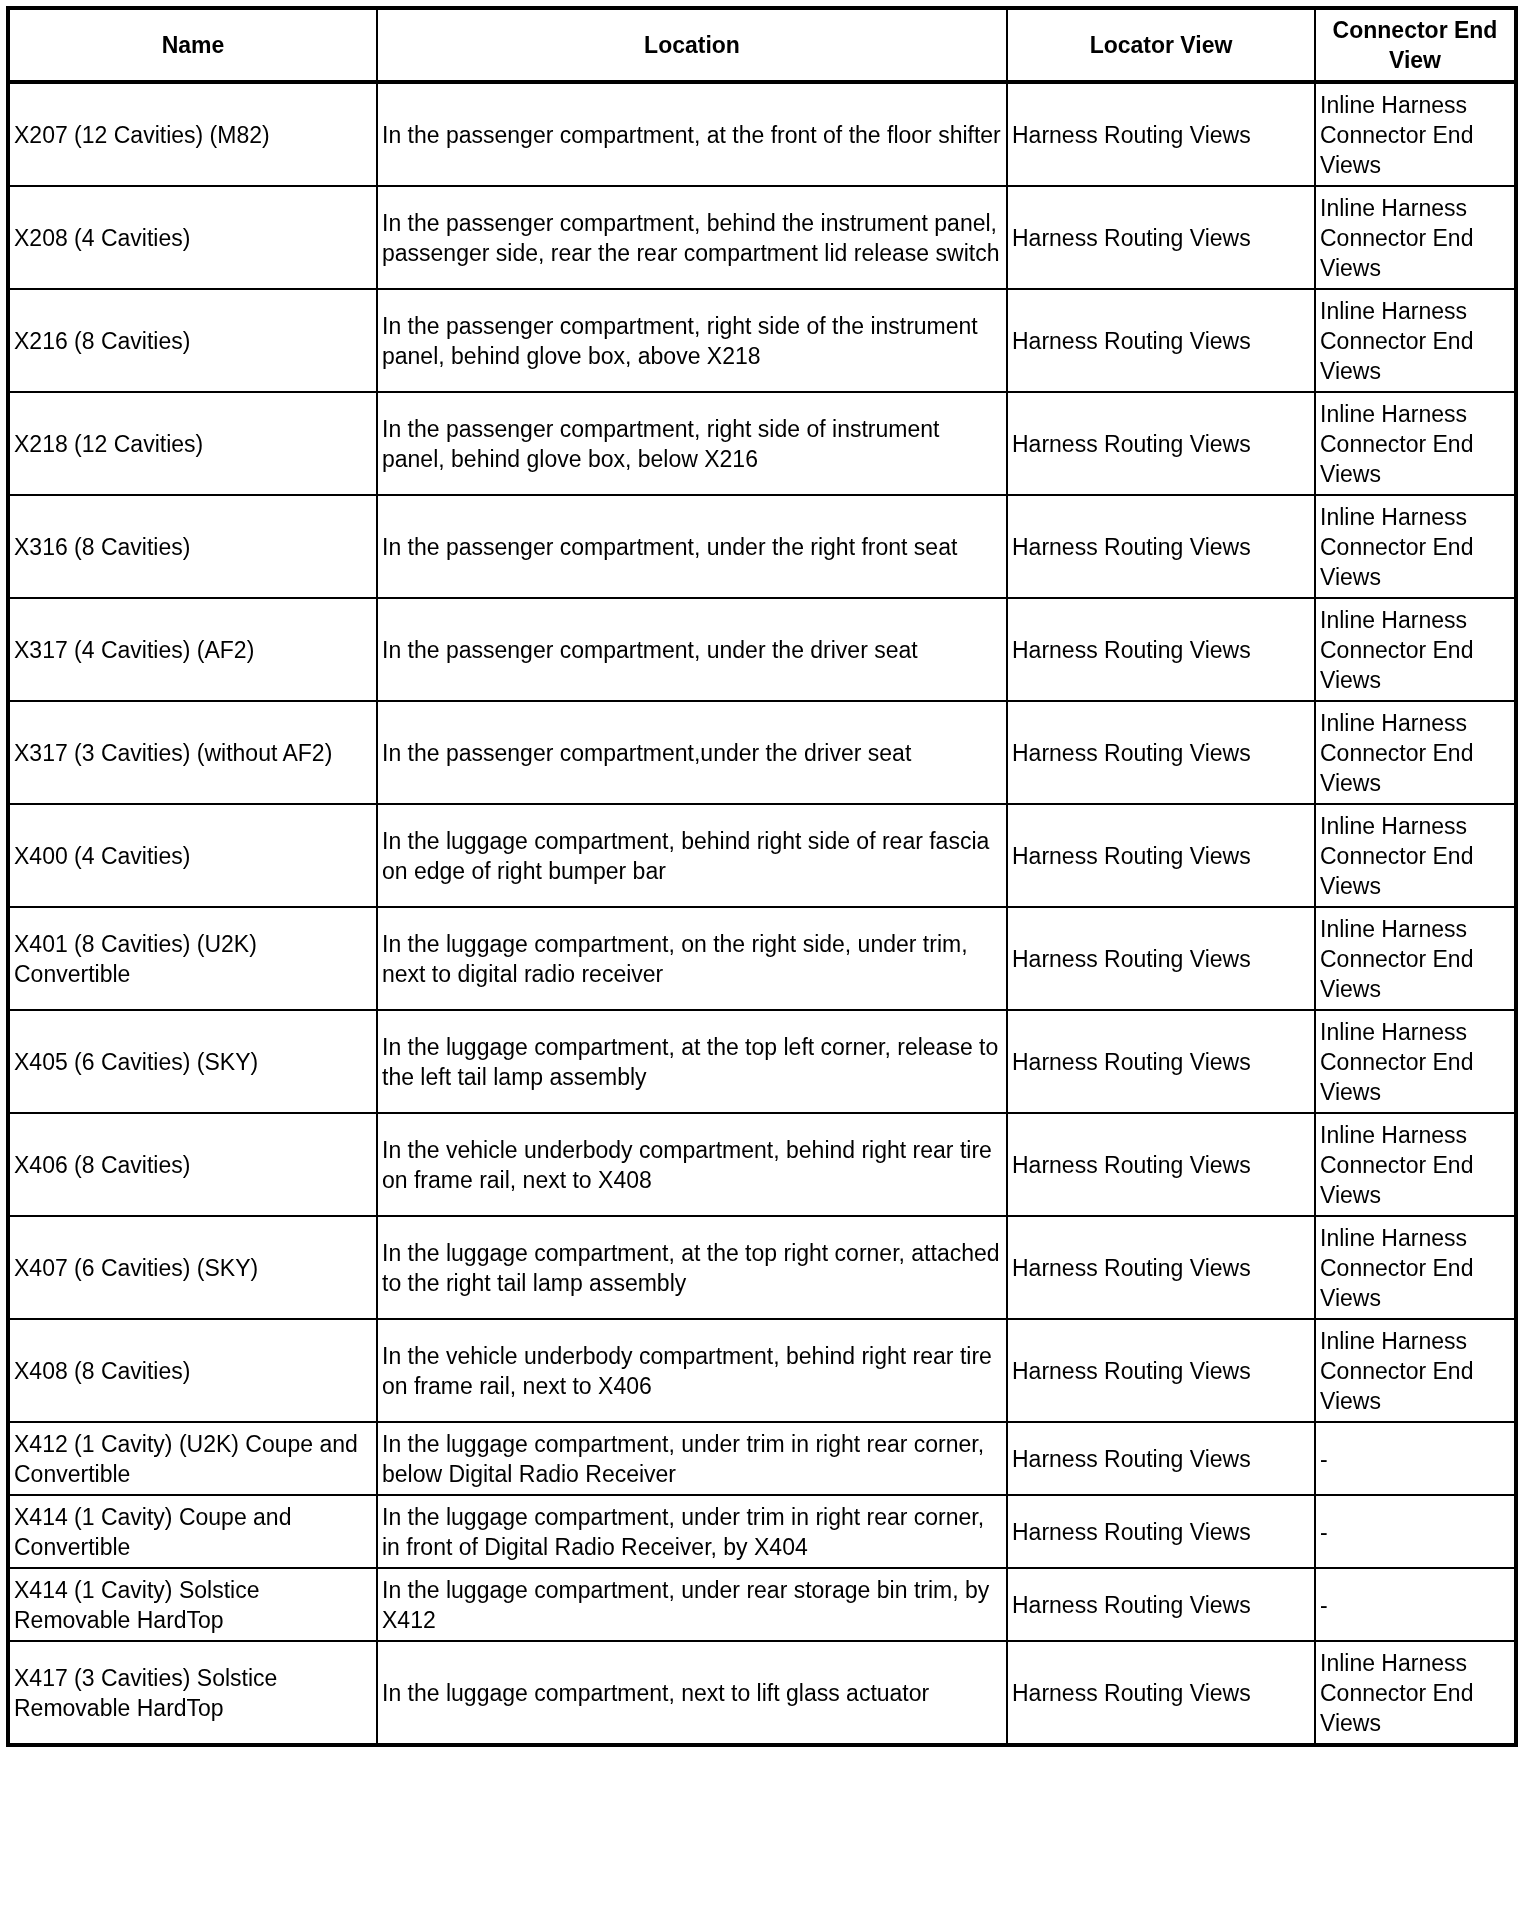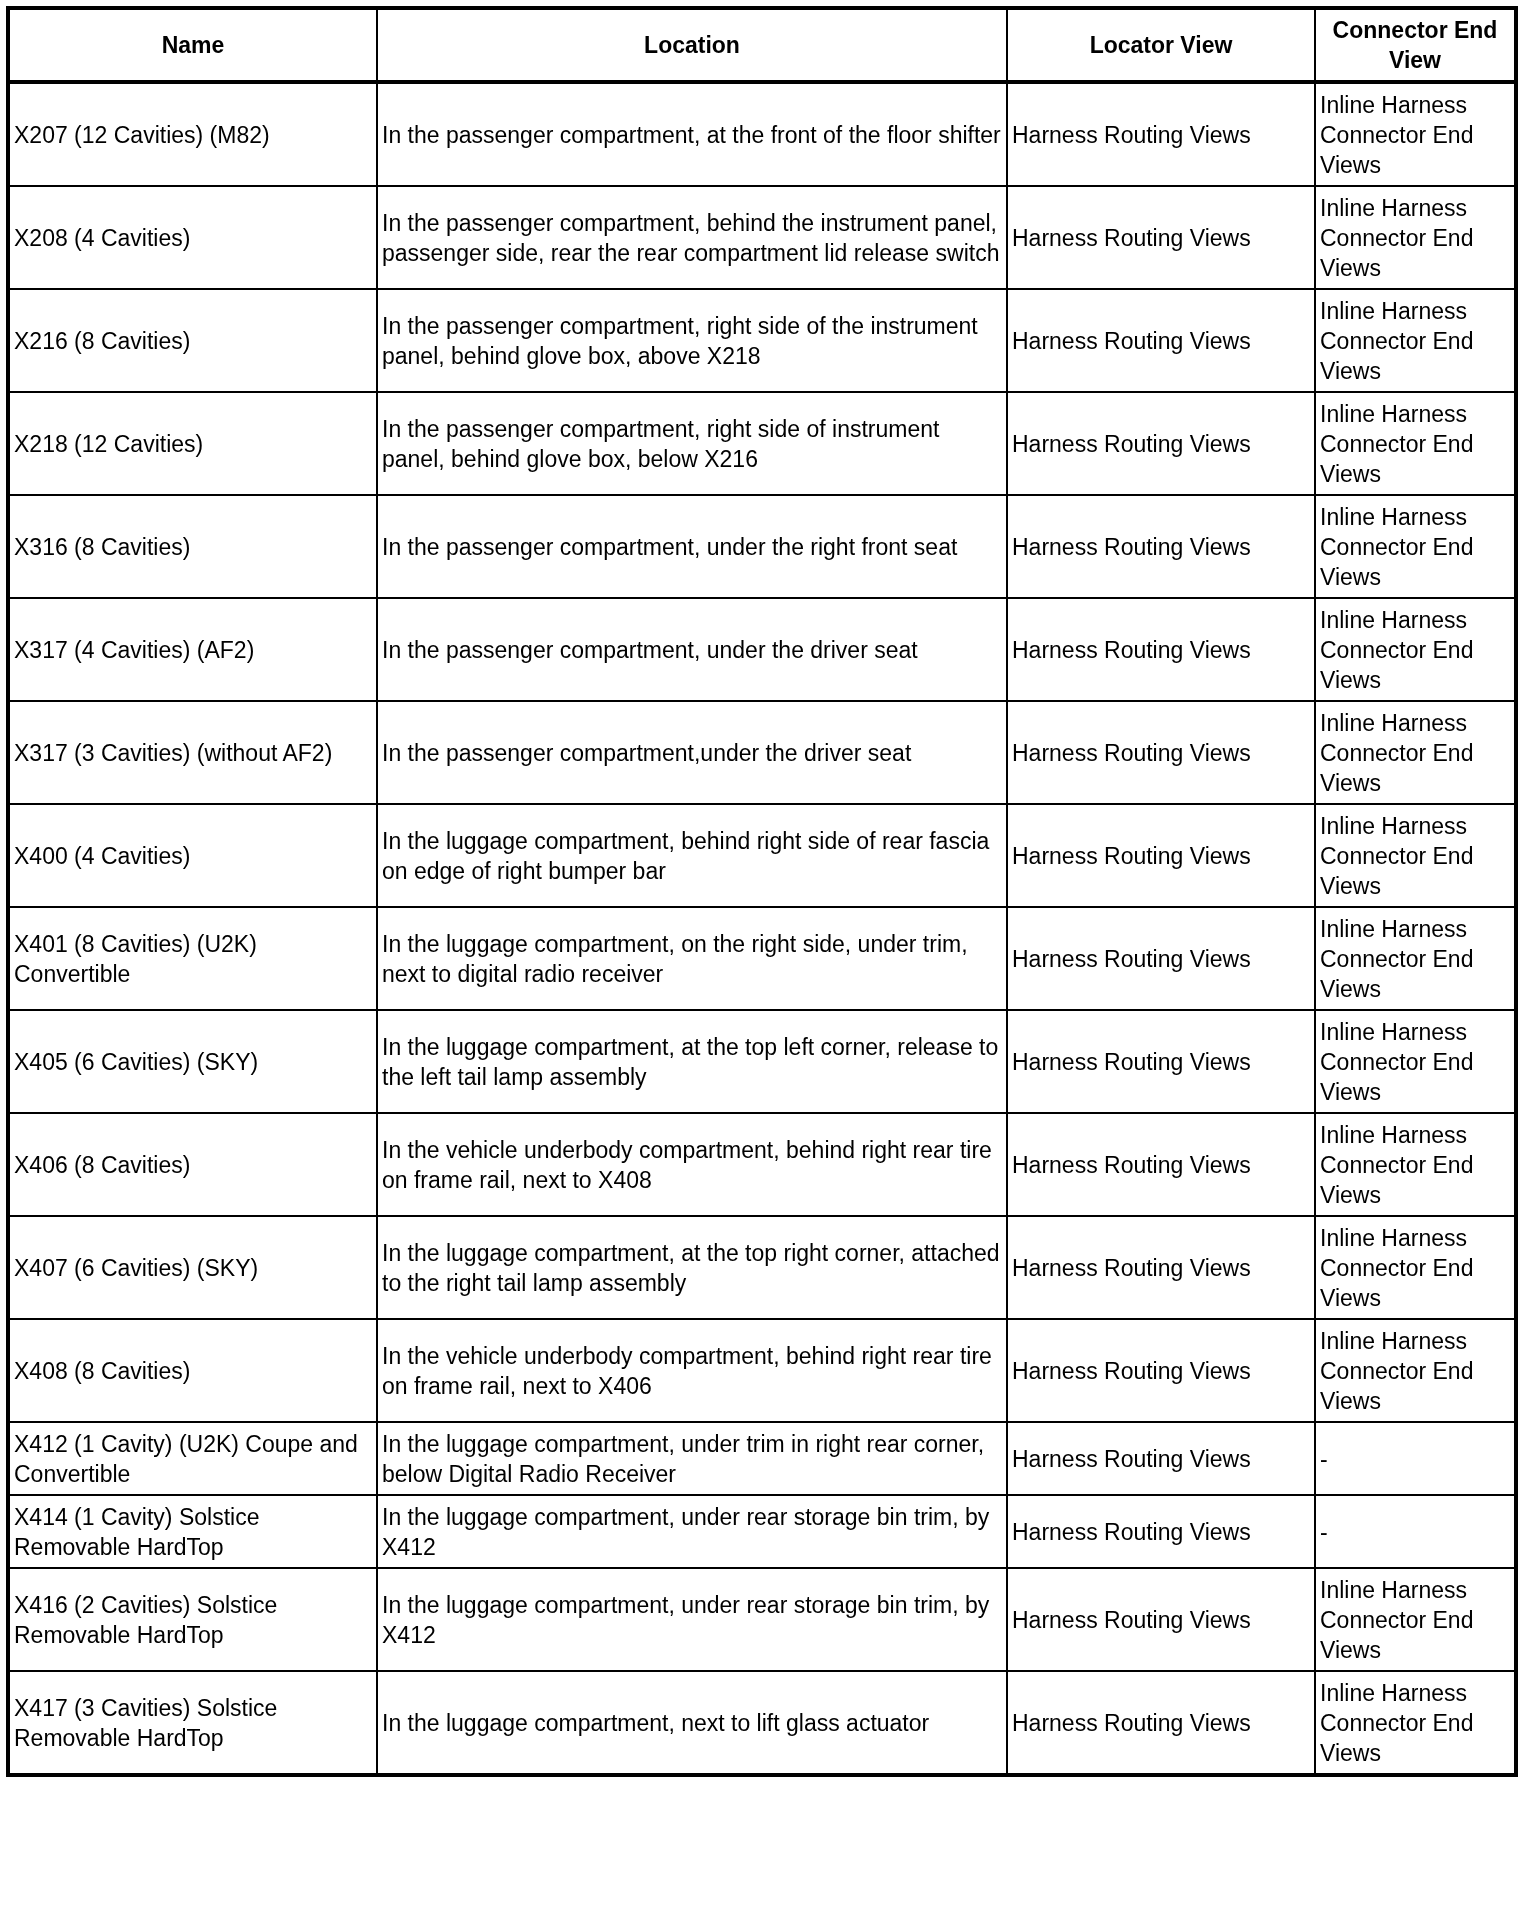--- a/index.html
+++ b/index.html
@@ -134,30 +134,30 @@
           <td>Harness Routing Views</td>
           <td>Inline Harness Connector End Views</td>
         </tr>
         <tr class="r2">
           <td>X412 (1 Cavity) (U2K) Coupe and Convertible</td>
           <td>In the luggage compartment, under trim in right rear corner, below Digital Radio Receiver</td>
           <td>Harness Routing Views</td>
           <td>-</td>
         </tr>
         <tr class="r2">
+          <td>X414 (1 Cavity) Coupe and Convertible</td>
+          <td>In the luggage compartment, under trim in right rear corner, in front of Digital Radio Receiver, by X404</td>
+          <td>Harness Routing Views</td>
+          <td>-</td>
+        </tr>
+        <tr class="r2">
           <td>X414 (1 Cavity) Solstice Removable HardTop</td>
           <td>In the luggage compartment, under rear storage bin trim, by X412</td>
           <td>Harness Routing Views</td>
           <td>-</td>
-        </tr>
-        <tr class="r3">
-          <td>X416 (2 Cavities) Solstice Removable HardTop</td>
-          <td>In the luggage compartment, under rear storage bin trim, by X412</td>
-          <td>Harness Routing Views</td>
-          <td>Inline Harness Connector End Views</td>
         </tr>
         <tr class="r3">
           <td>X417 (3 Cavities) Solstice Removable HardTop</td>
           <td>In the luggage compartment, next to lift glass actuator</td>
           <td>Harness Routing Views</td>
           <td>Inline Harness Connector End Views</td>
         </tr>
       </tbody>
   </table>
 </div>

